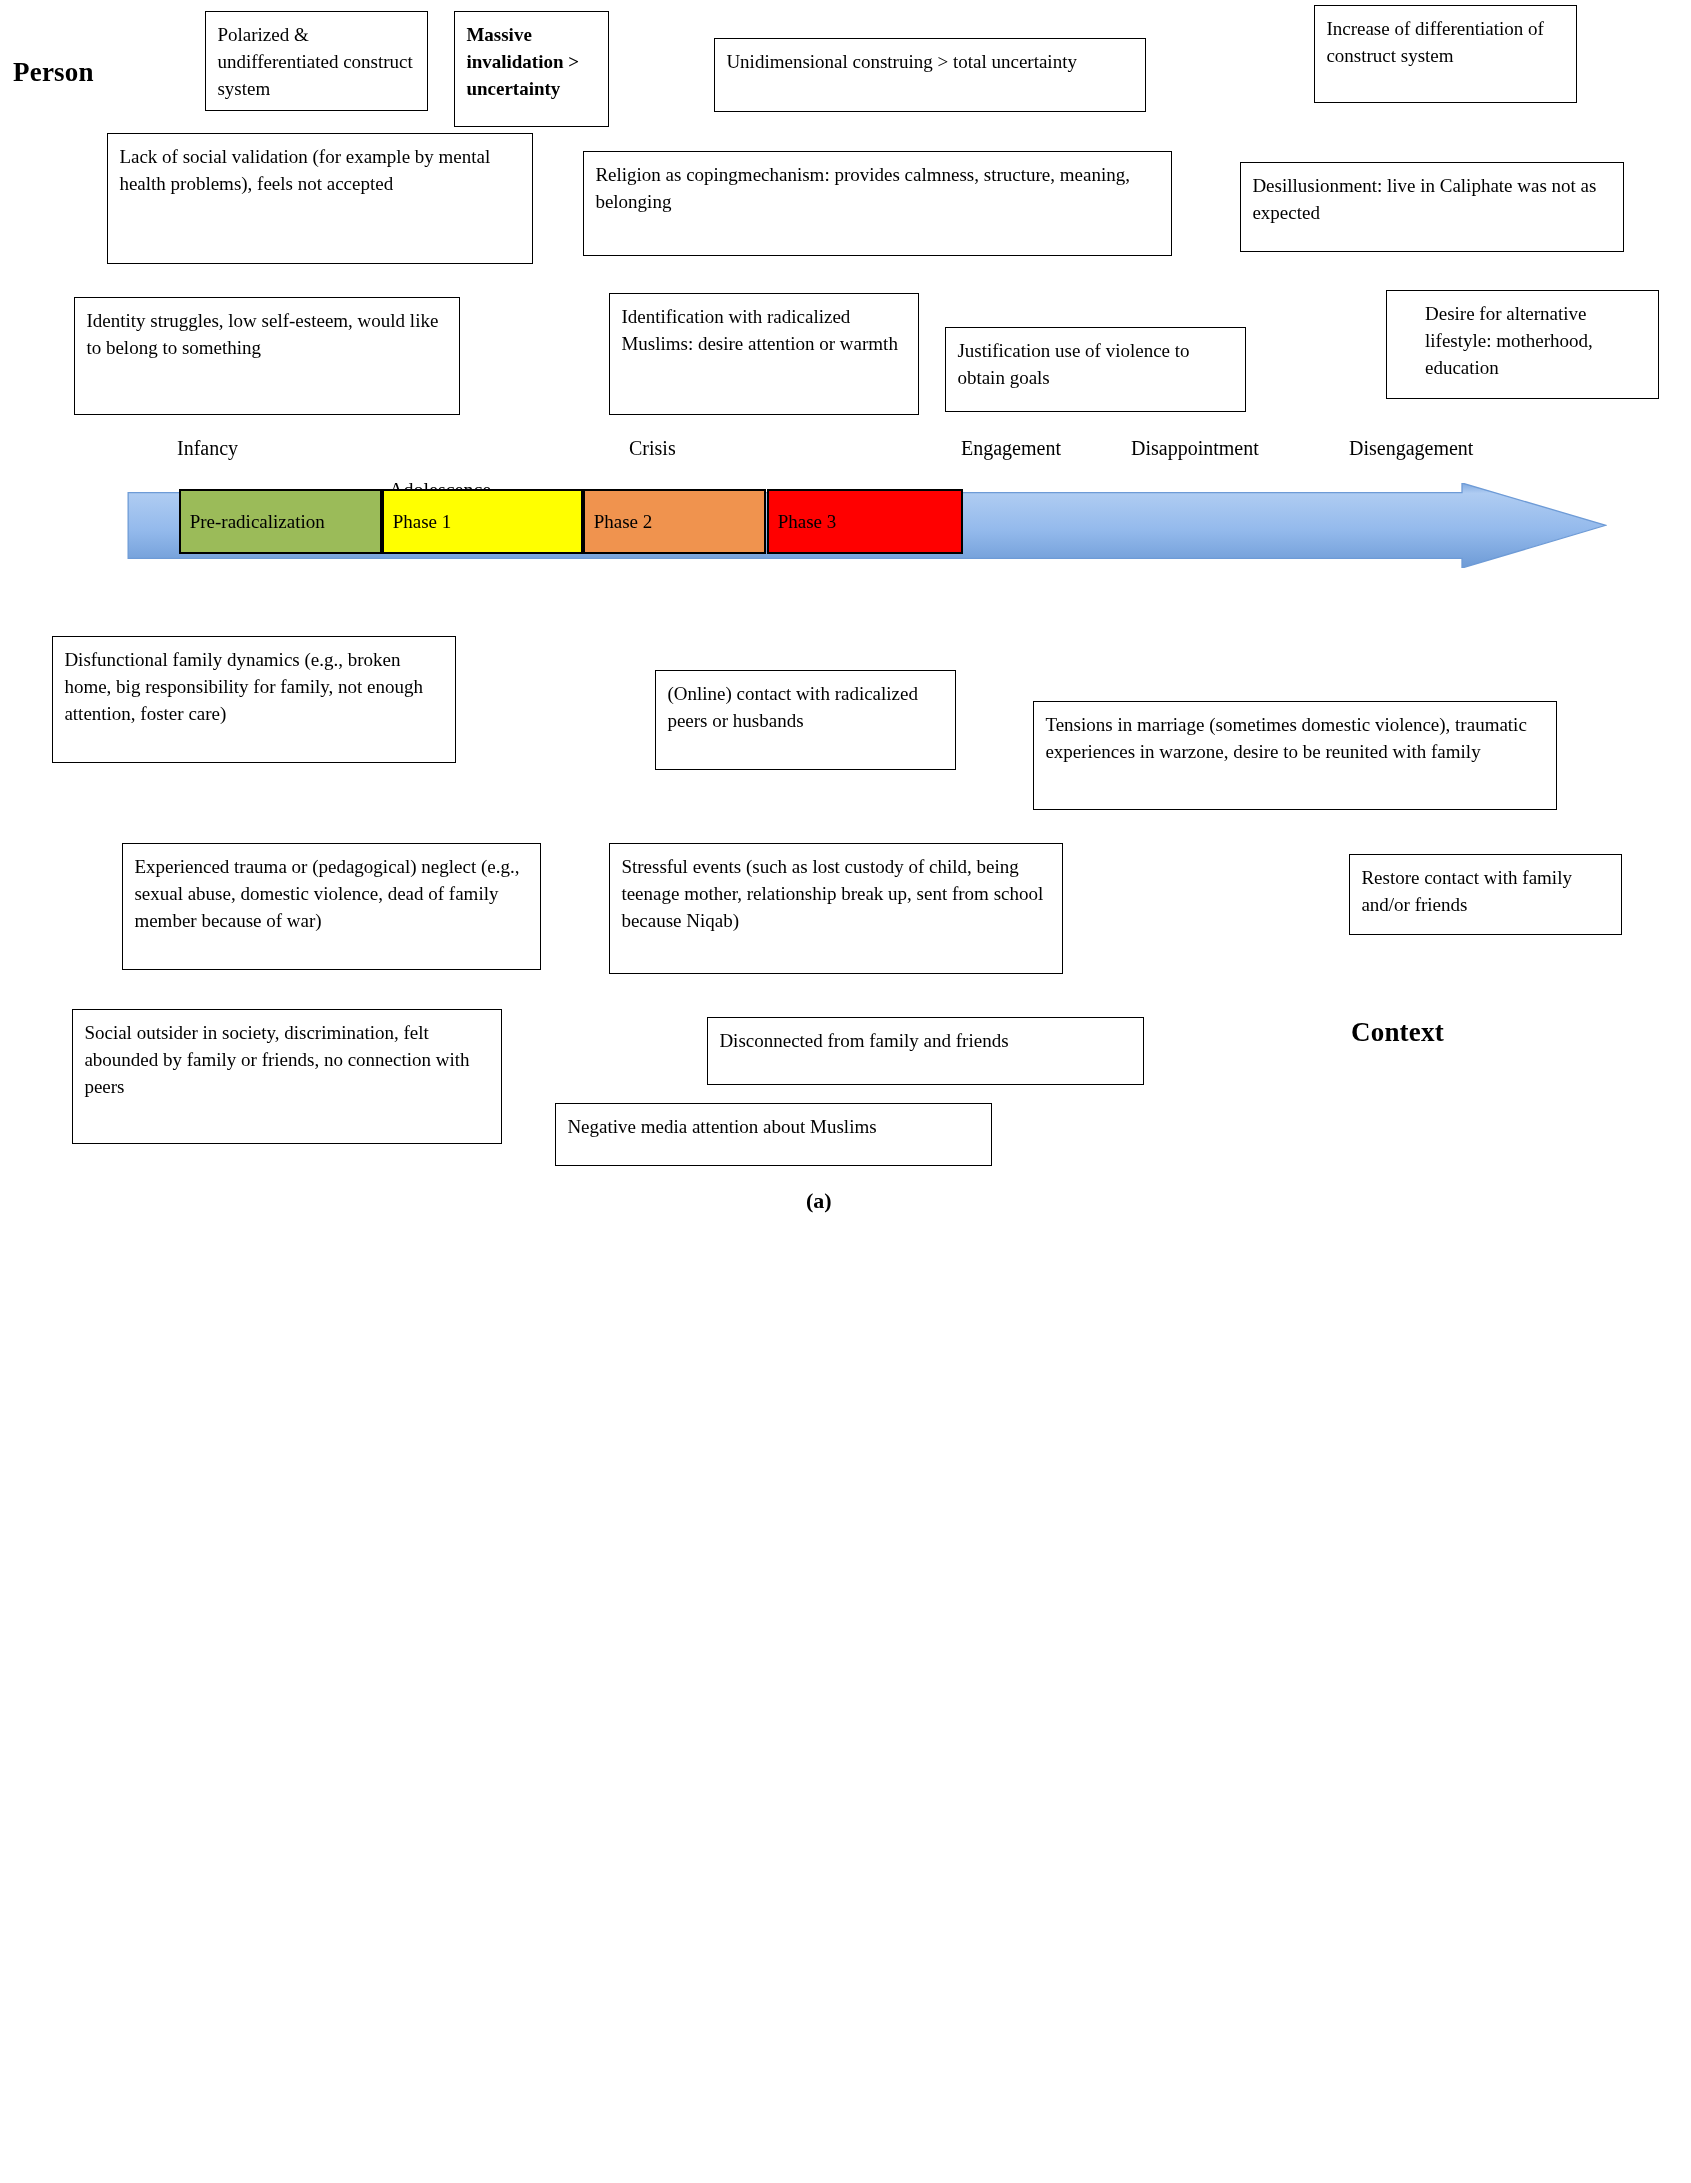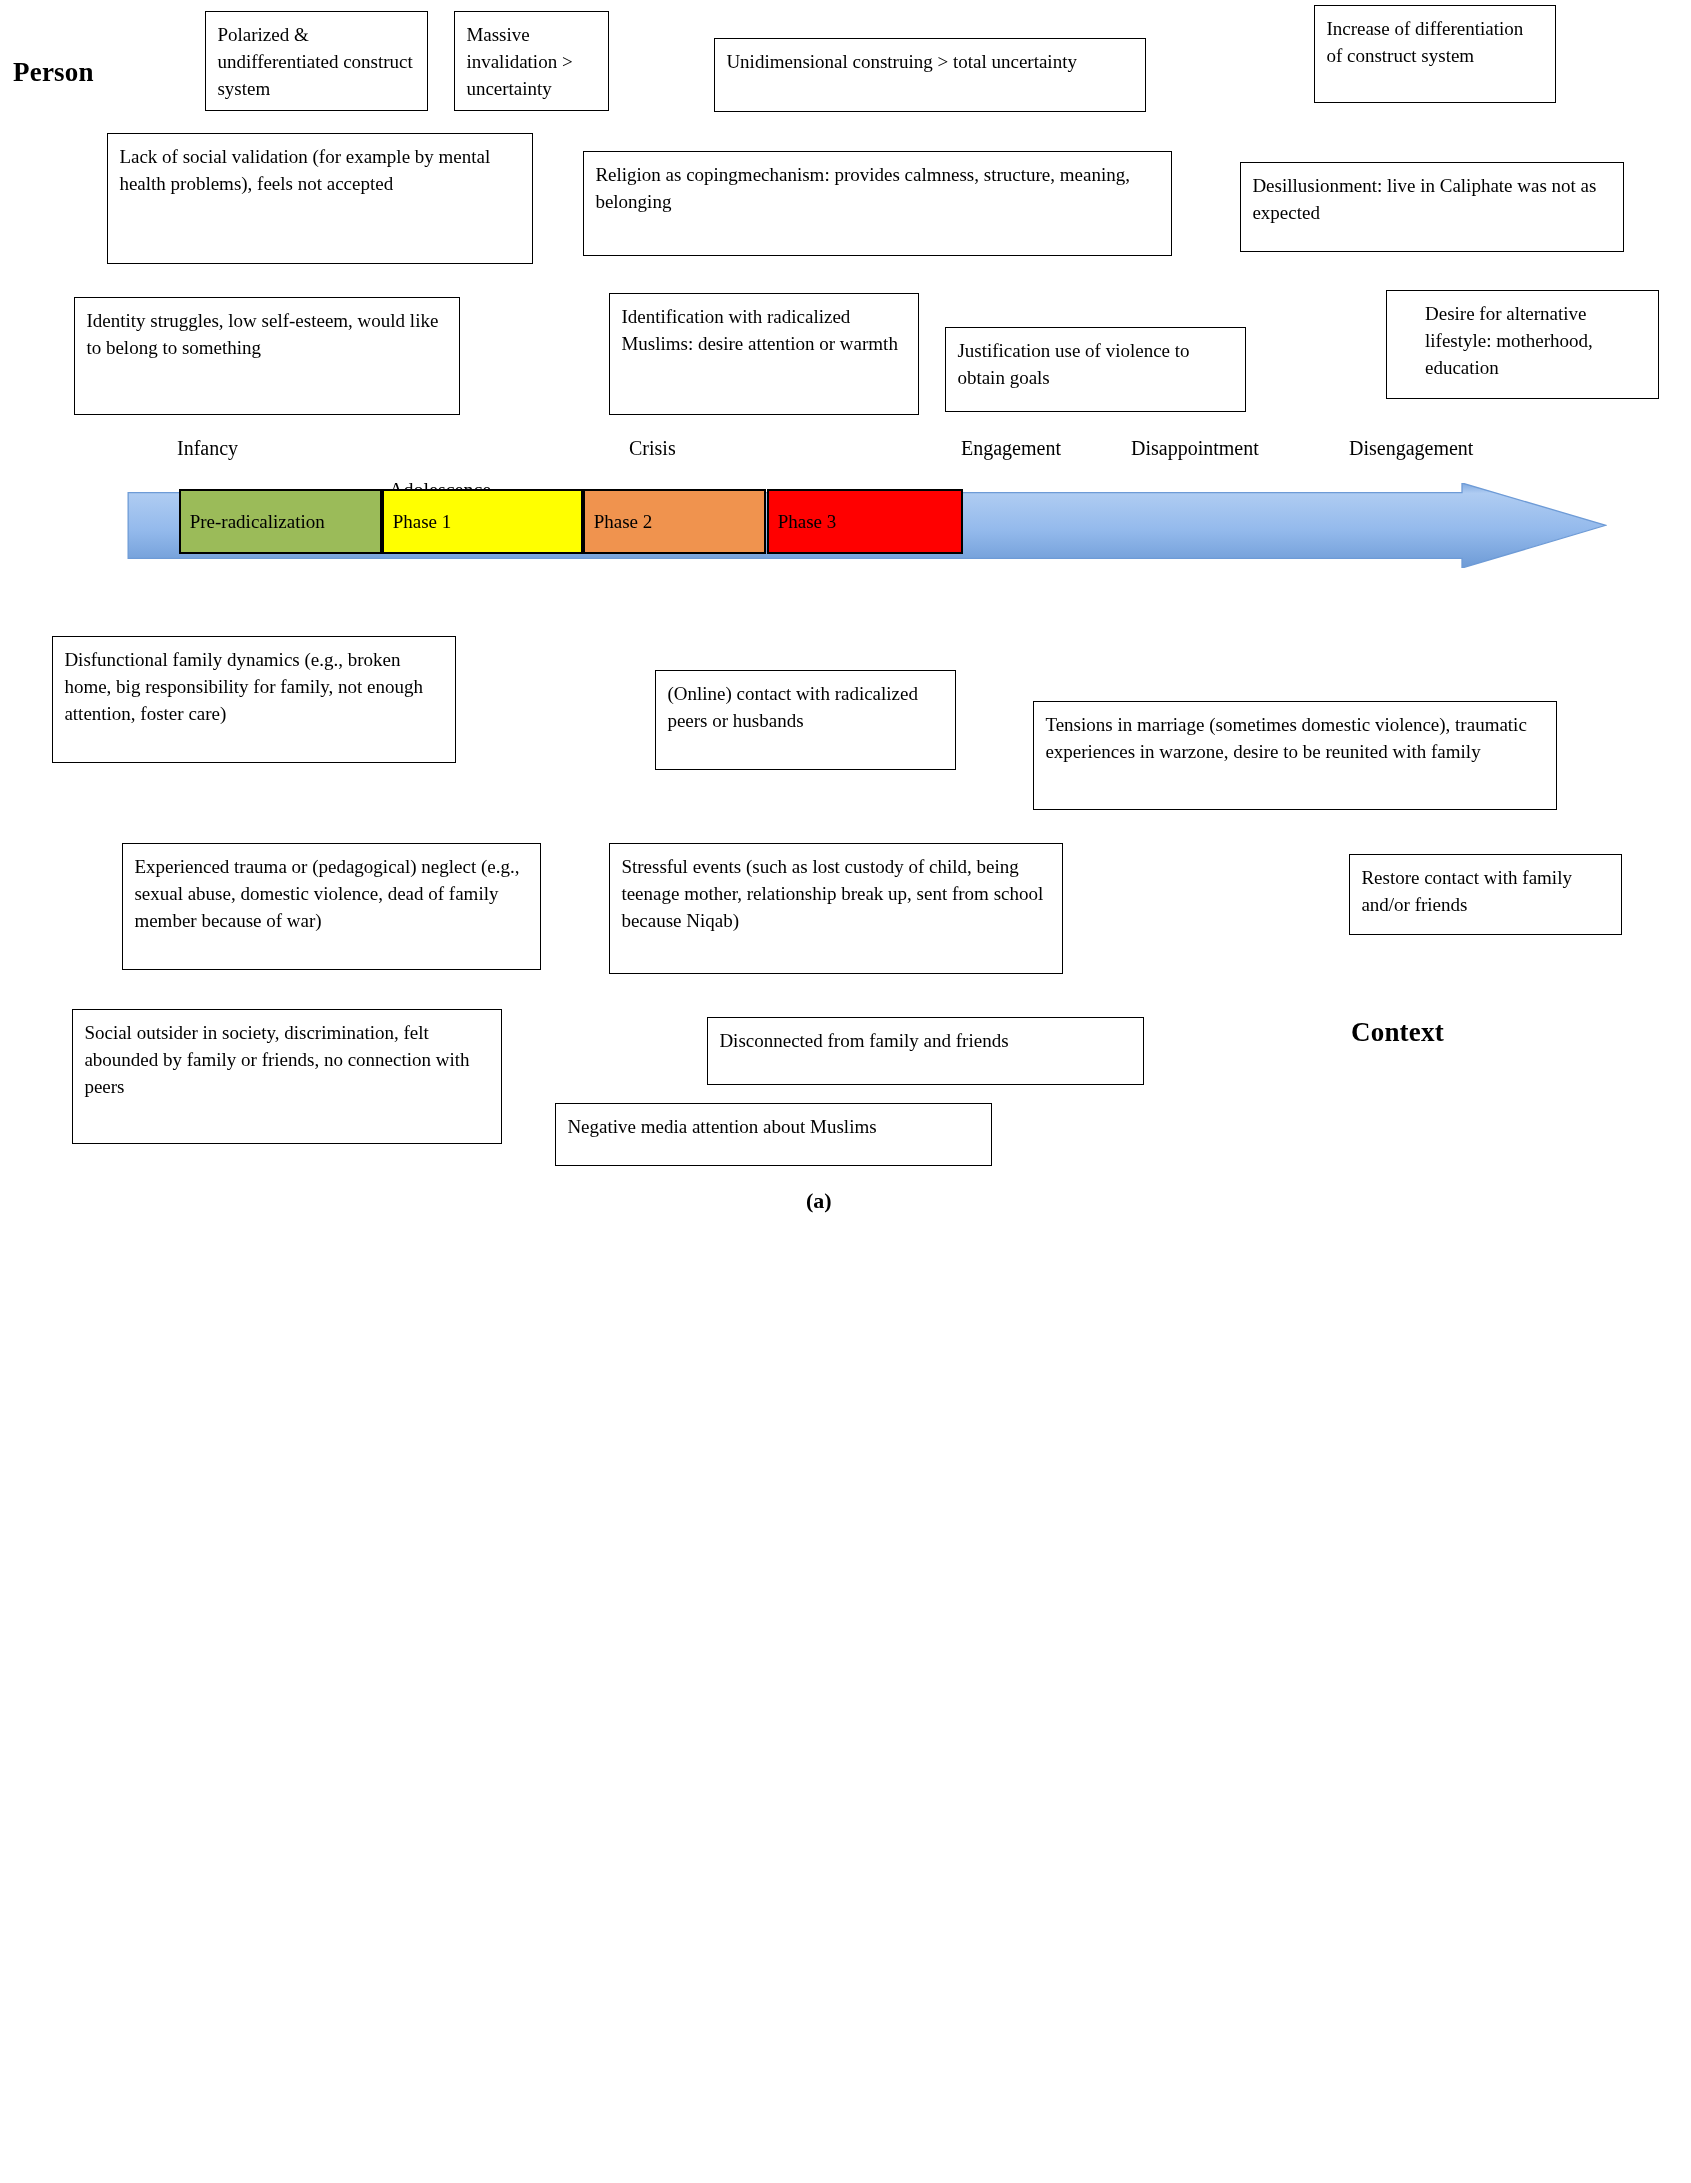--- a/index.html
+++ b/index.html
@@ -82,25 +82,25 @@
 <body>
 
 <div id="page">
 
   <div class="panel" style="top:0; height:1223px;">
 
     <div class="section-label" style="left:13px; top:57px;">Person</div>
 
     <div class="box" style="left:205px; top:11px; width:223px; height:100px;">Polarized &amp; undifferentiated construct system</div>
 
-    <div class="box" style="left:454px; top:11px; width:155px; height:100px;">Massive invalidation &gt; uncertainty</div>
+    <div class="box" style="left:454px; top:11px; width:155px; height:116px;font-weight:bold;">Massive invalidation &gt; uncertainty</div>
 
     <div class="box" style="left:714px; top:38px; width:432px; height:74px;">Unidimensional construing &gt; total uncertainty</div>
 
-    <div class="box" style="left:1314px; top:5.2px; width:242px; height:98px;">Increase of differentiation of construct system</div>
+    <div class="box" style="left:1314px; top:5.2px; width:263px; height:98px;">Increase of differentiation of construct system</div>
 
     <div class="box" style="left:583px; top:151px; width:589px; height:105px;">Religion as copingmechanism: provides calmness, structure, meaning, belonging</div>
 
     <div class="box" style="left:107px; top:133px; width:426px; height:131px;">Lack of social validation (for example by mental health problems), feels not accepted</div>
 
     <div class="box" style="left:1240px; top:162px; width:384px; height:90px;">Desillusionment: live in Caliphate was not as expected</div>
 
     <div class="box" style="left:74px; top:297px; width:386px; height:118px;">Identity struggles, low self-esteem, would like to belong to something</div>
 
     <div class="box" style="left:609px; top:293px; width:310px; height:122px;">Identification with radicalized Muslims: desire attention or warmth</div>

